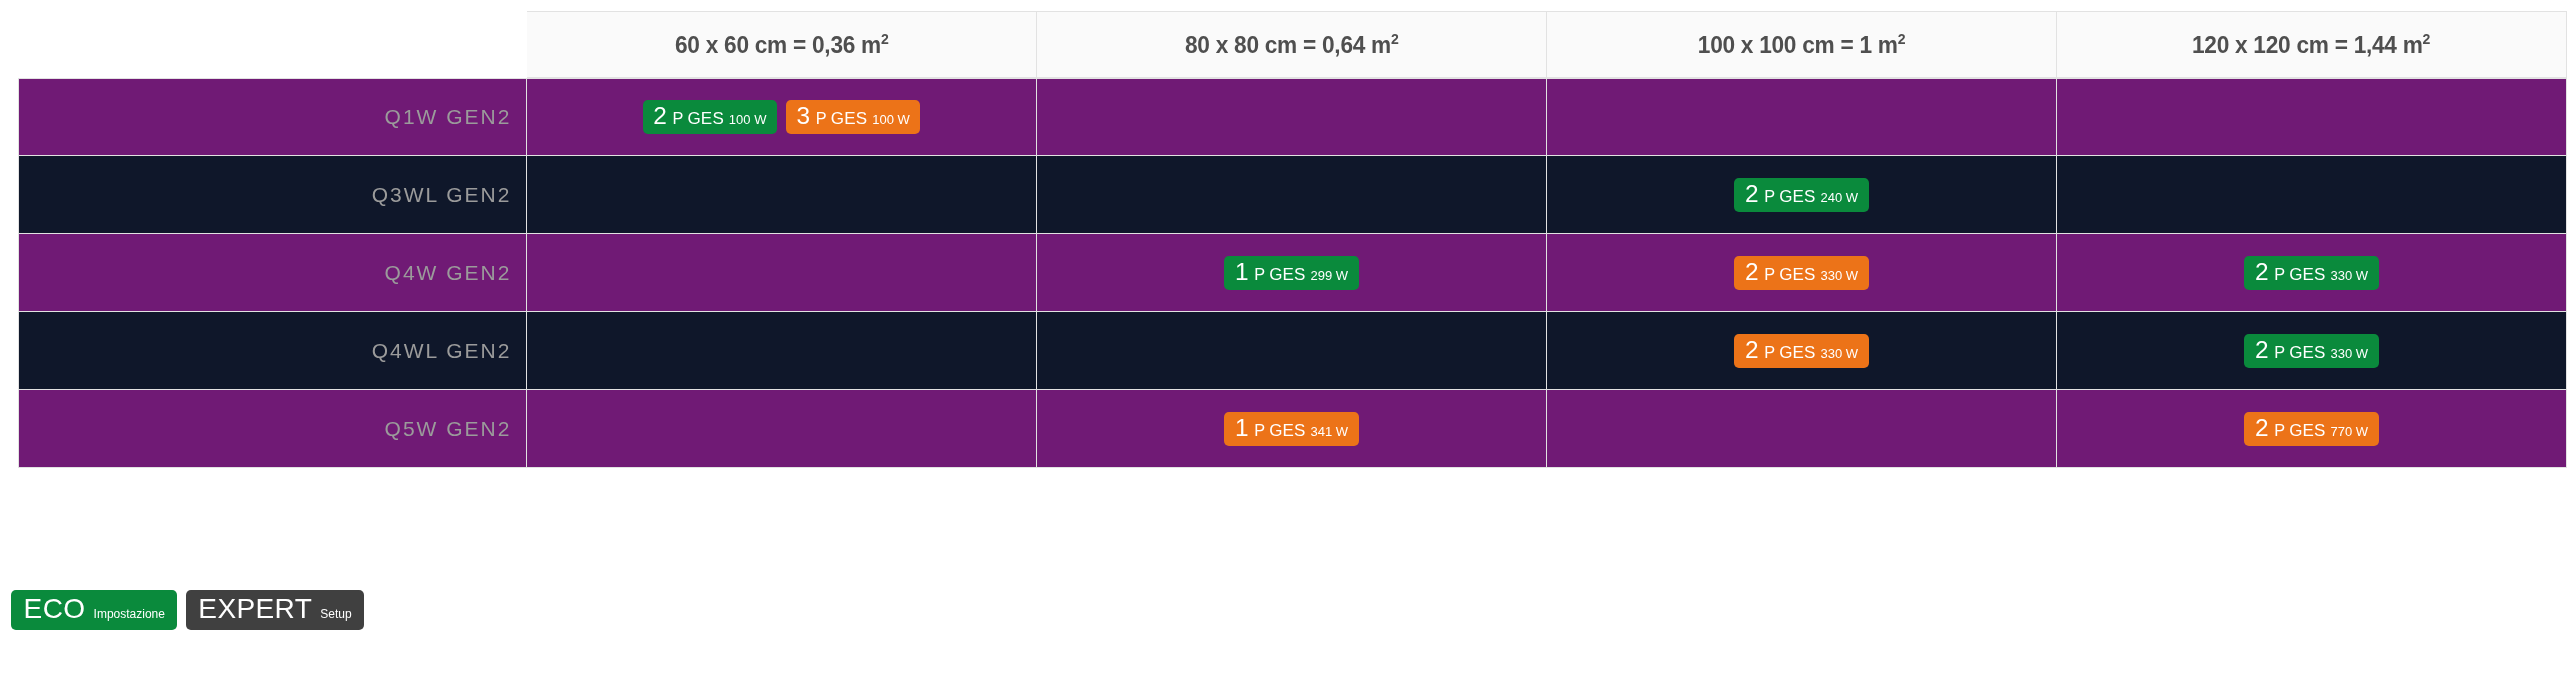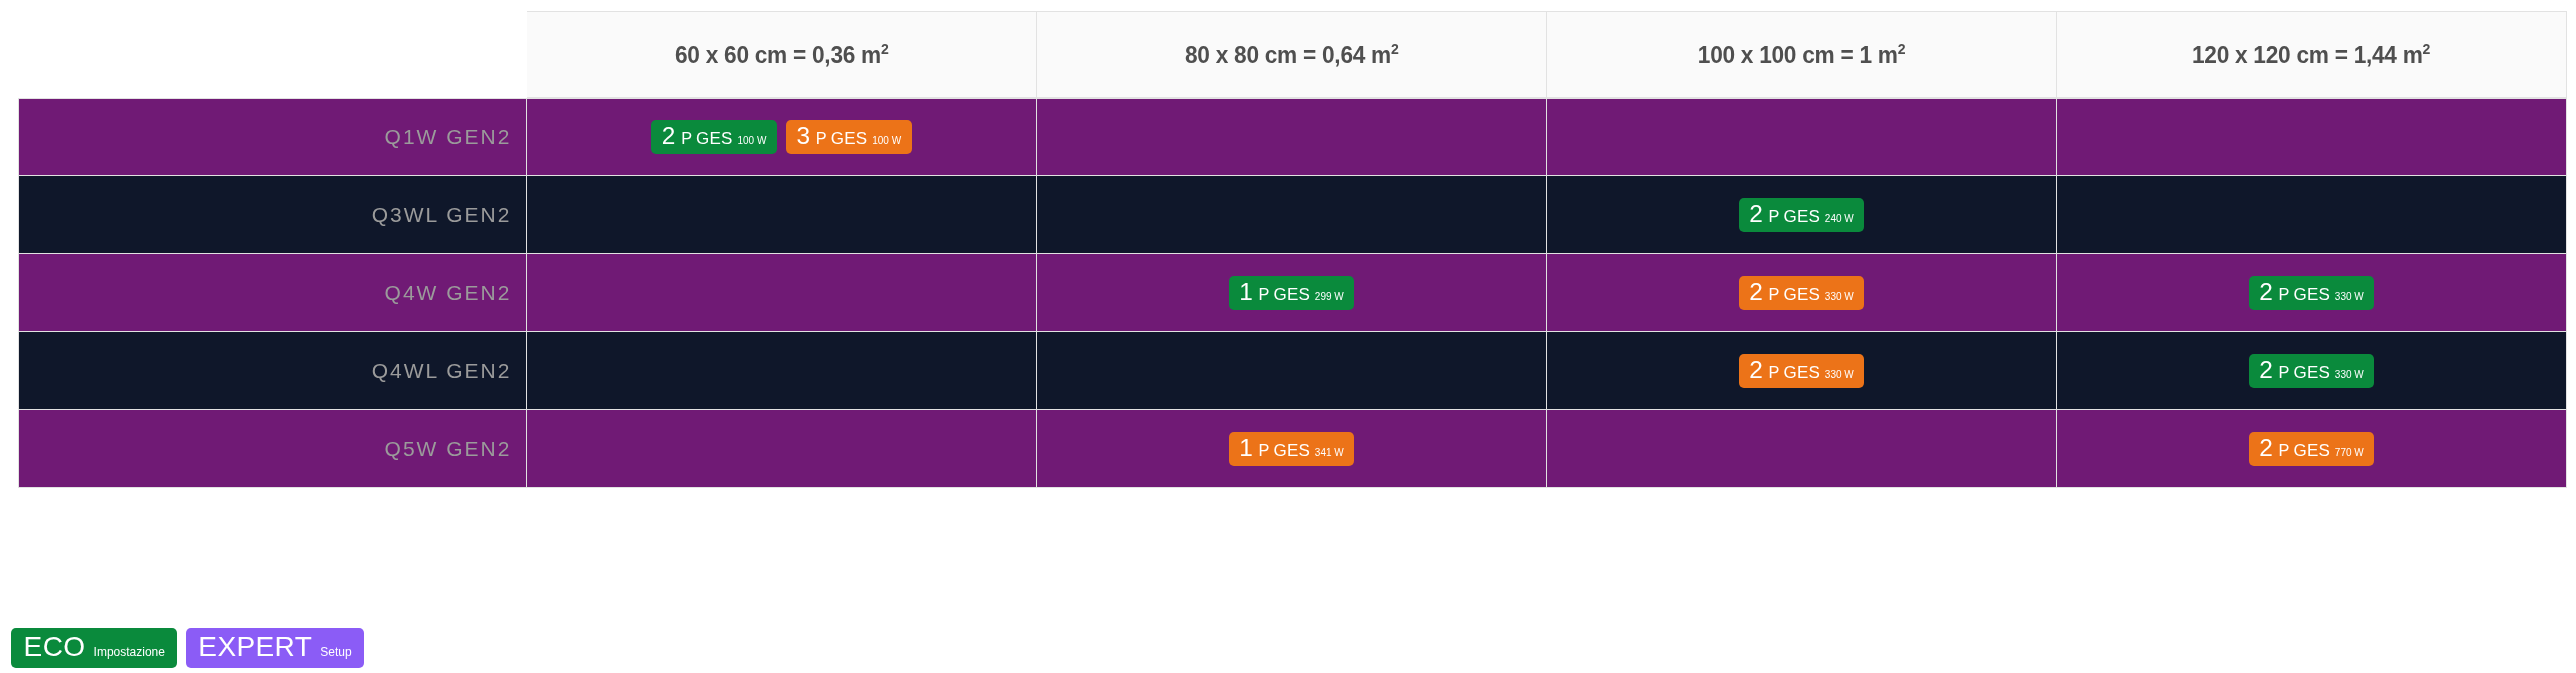--- a/index.html
+++ b/index.html
@@ -25,21 +25,21 @@
     border-collapse: separate;
     border-spacing: 0;
     width: 2547px;
     table-layout: fixed;
   }
   table.matrix col.c-label { width: 509px; }
   table.matrix col.c-size  { width: 510px; }
 
   thead th {
     padding: 0;
-    height: 87px;
+    height: 67px;
     vertical-align: middle;
     text-align: center;
     text-decoration: underline;
   }
   thead th.h-blank {
     border: none;
     background: transparent;
   }
   thead th.h-size {
     background: #fafafa;
@@ -122,46 +122,45 @@
     font-weight: 400;
     margin-right: 4.1px;
   }
   .badge .b-ges {
     font-size: 17px;
     font-weight: 400;
     letter-spacing: 0.2px;
     margin-right: 4.9px;
   }
   .badge .b-val {
-    font-size: 10px;
+    font-size: 13px;
     font-weight: 400;
   }
 
   
   .legend {
     position: absolute;
     left: 11.4px;
     top: 590px;
     display: flex;
     flex-direction: row;
     align-items: center;
     gap: 9px;
-    margin-top: 38px;
   }
   .legend-chip {
     display: inline-flex;
     align-items: baseline;
     border-radius: 4.9px;
     padding: 4.9px 12.2px 7.3px 12.2px;
     color: #ffffff;
     white-space: nowrap;
     line-height: 1;
   }
   .legend-chip.eco    { background: #0a8a3c; }
-  .legend-chip.expert { background: #8b5cf6; }
+  .legend-chip.expert { background: #404040; }
   .legend-chip .l-key {
     font-size: 28px;
     font-weight: 300;
     letter-spacing: 0.4px;
     margin-right: 8.1px;
   }
   .legend-chip .l-word {
     font-size: 12px;
     font-weight: 400;
   }

